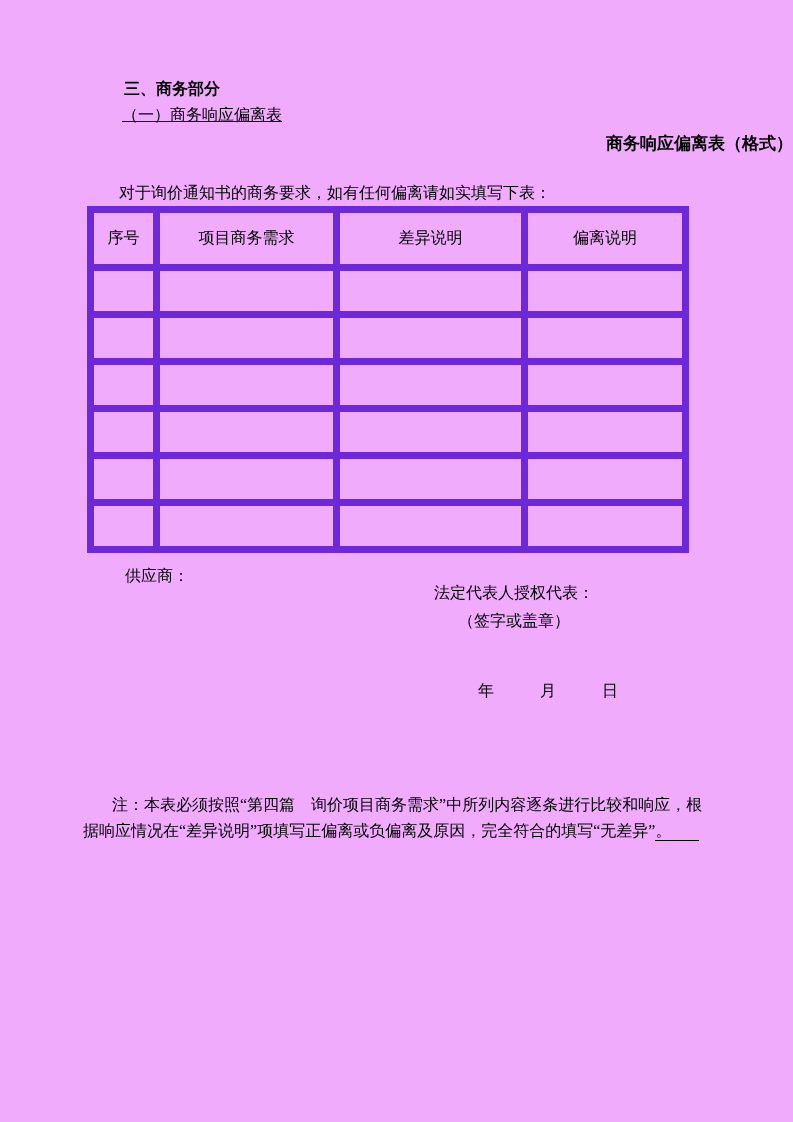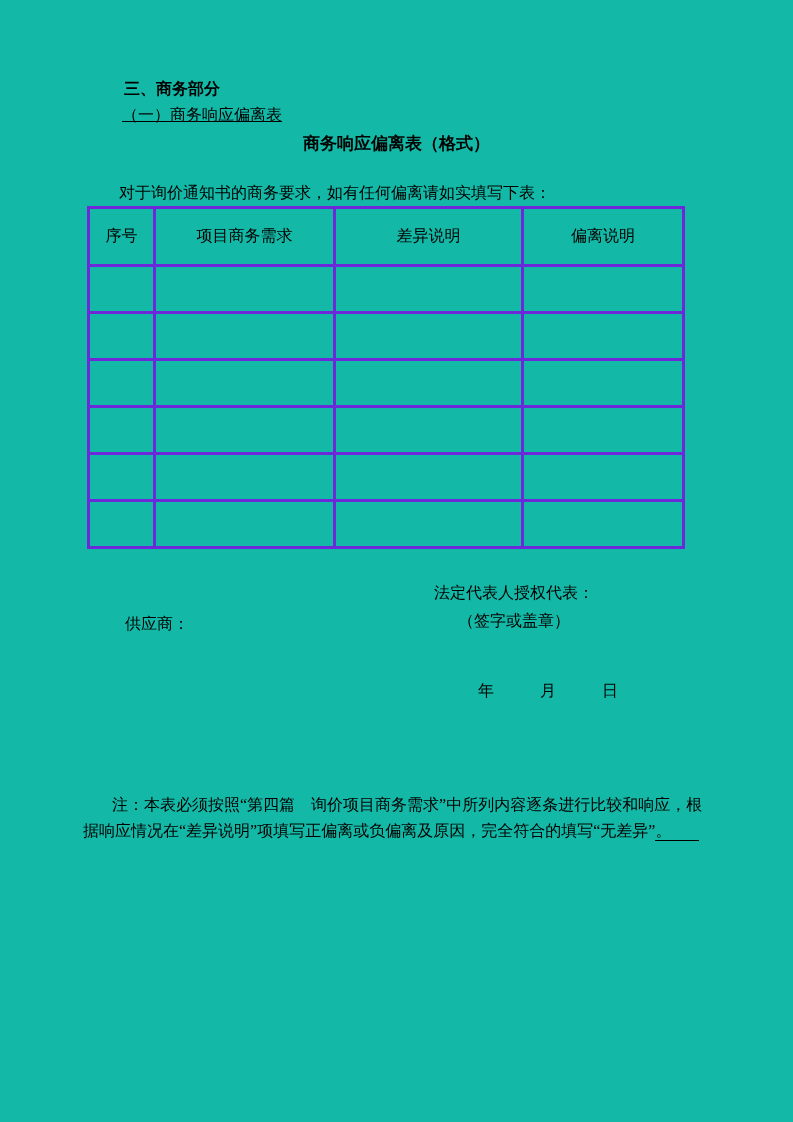--- a/index.html
+++ b/index.html
@@ -1,69 +1,69 @@
 <!DOCTYPE html>
 <html><head>
 <meta charset="utf-8">
 <style>
   html, body { margin: 0; padding: 0; background: #ffffff; }
   .page {
     position: relative;
     width: 793px;
     height: 1122px;
-    background: #14b8a6;
+    background: #f0abfc;
     color: #000000;
     font-family: "Liberation Serif", "DejaVu Serif", serif;
     font-size: 16px;
     overflow: hidden;
   }
   .abs { position: absolute; white-space: nowrap; }
   .heading-1 {
     top: 78px; left: 124px;
     font-weight: bold;
     font-size: 16px;
     line-height: 22px;
   }
   .heading-2 {
     top: 104px; left: 122px;
     font-size: 16px;
     line-height: 22px;
     text-decoration: underline;
   }
   .doc-title {
     top: 133px; left: 0; right: 0;
-    text-align: center;
+    text-align: right;
     font-weight: bold;
     font-size: 17px;
     line-height: 22px;
   }
   .intro {
     top: 182px; left: 87px;
     padding-left: 32px;
     font-size: 16px;
     line-height: 22px;
   }
   .tbl-wrap { top: 206px; left: 87px; }
   table.deviation {
     border-collapse: collapse;
     table-layout: fixed;
     width: 597px;
   }
   table.deviation th, table.deviation td {
-    border: 3px solid #6d28d9;
+    border: 7px solid #6d28d9;
     padding: 0;
     text-align: center;
     vertical-align: middle;
     font-weight: normal;
     font-size: 16px;
   }
   table.deviation thead tr { height: 58px; }
   table.deviation tbody tr { height: 47px; }
   .sig-left {
-    top: 610px; left: 83px;
+    top: 562px; left: 83px;
     width: 148px;
     text-align: center;
     line-height: 28px;
   }
   .sig-right {
     top: 579px; left: 432px;
     width: 164px;
     text-align: center;
     line-height: 28px;
   }

